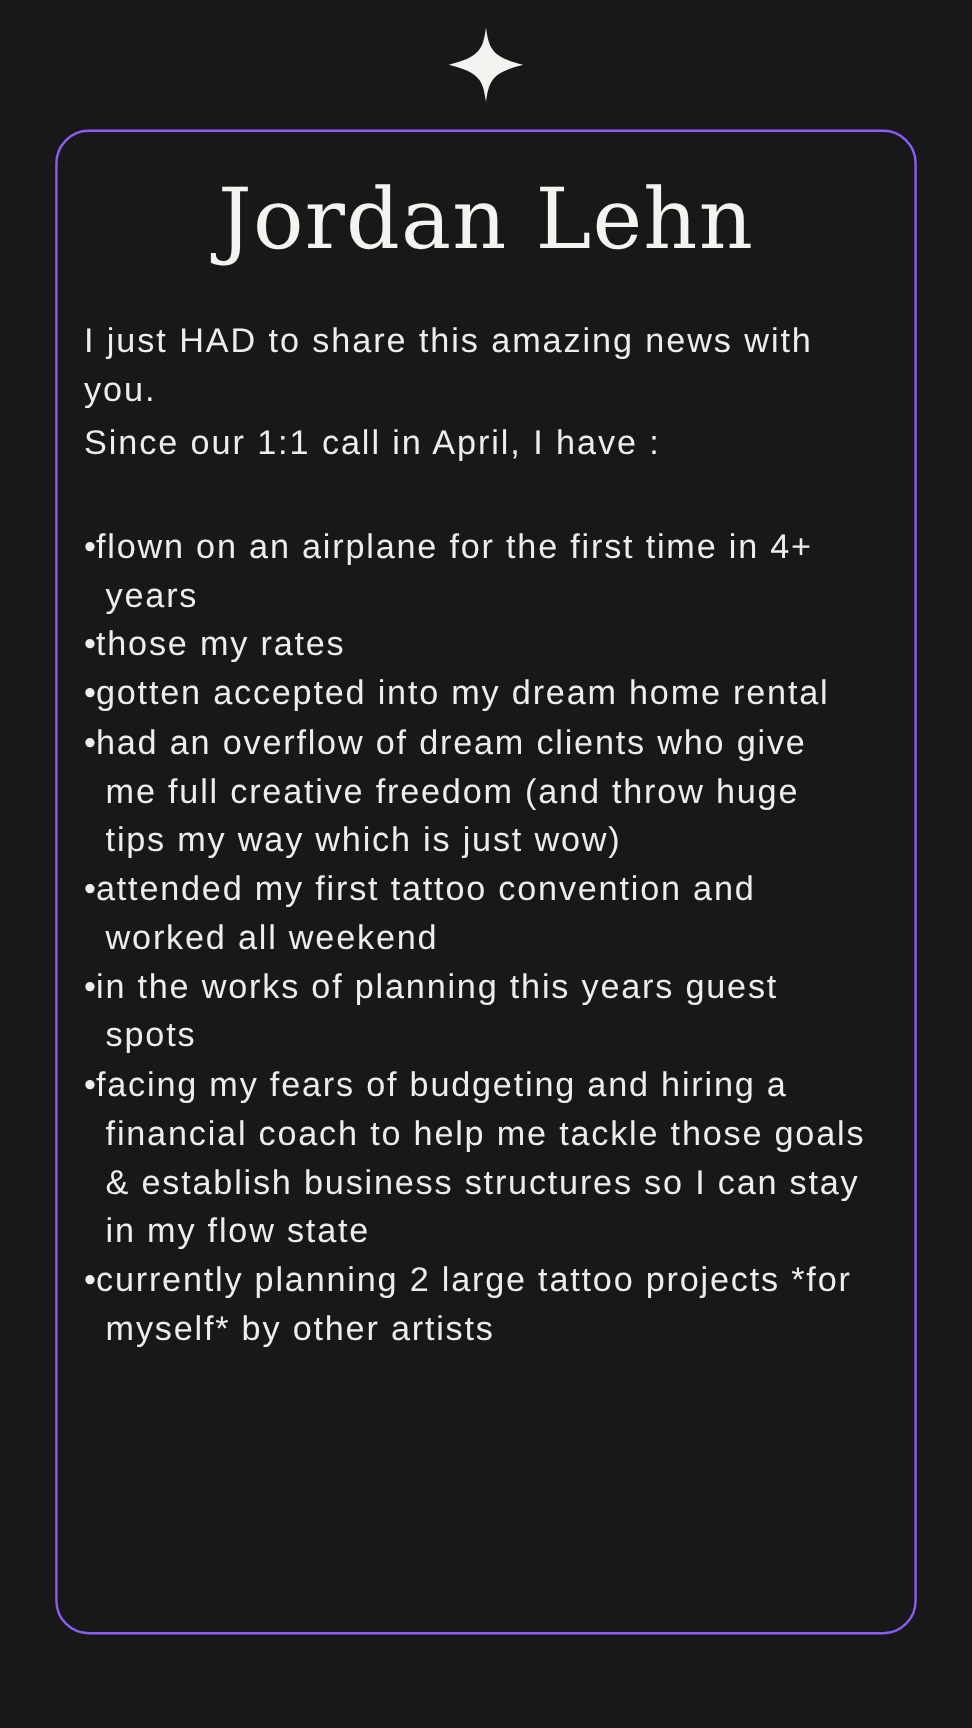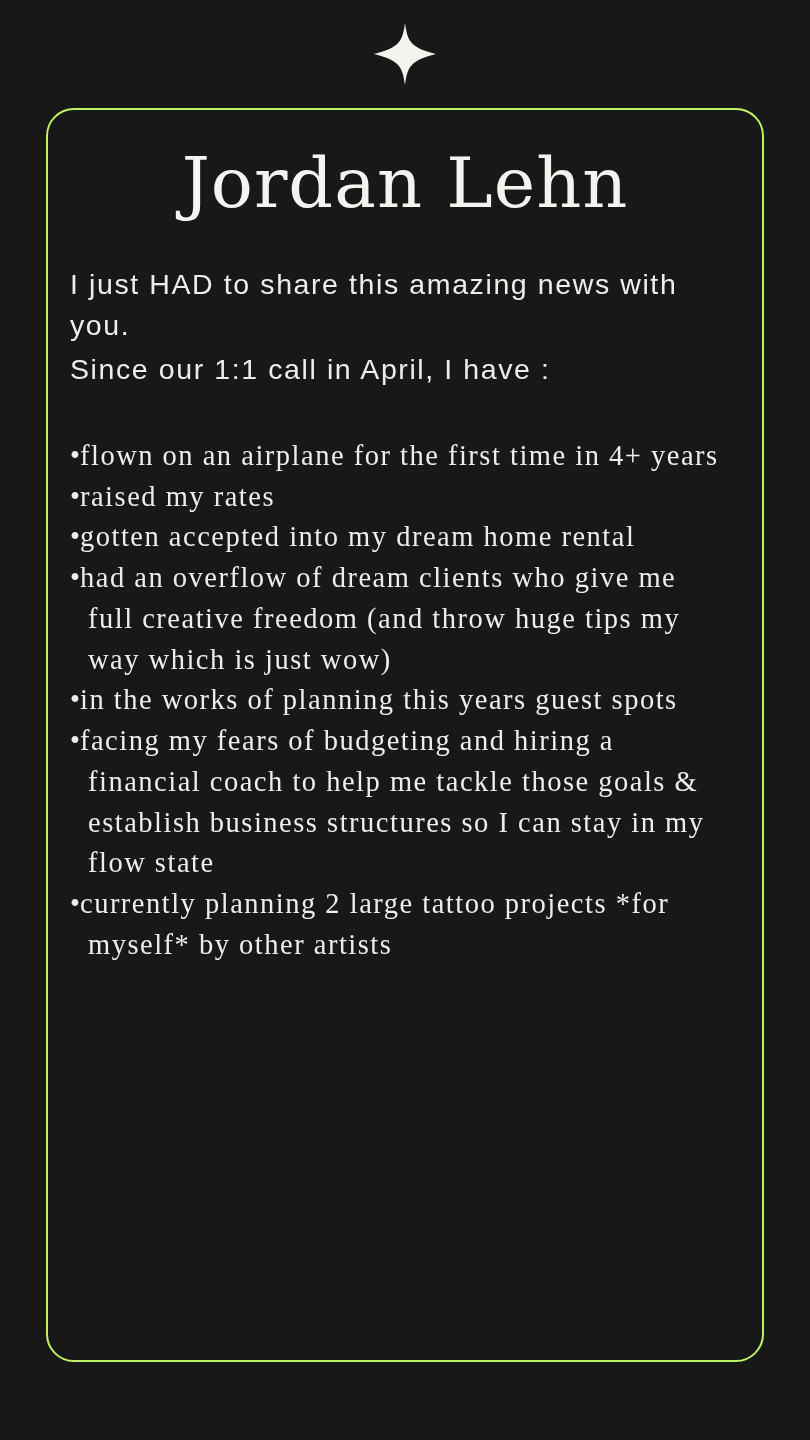--- a/index.html
+++ b/index.html
@@ -32,21 +32,21 @@
   }
   .sparkle {
     display: block;
   }
   .card {
     position: absolute;
     left: 46px;
     top: 108px;
     width: 718px;
     height: 1254px;
-    border: 2px solid #bef264;
+    border: 2px solid #8b5cf6;
     border-radius: 28px;
     box-sizing: border-box;
     padding: 0 22px;
   }
   .title {
     font-family: "DejaVu Serif", "Liberation Serif", serif;
     font-weight: 400;
     font-size: 70px;
     line-height: 1;
     text-align: center;
@@ -72,21 +72,20 @@
     margin-top: 46px;
     font-size: 28.5px;
     line-height: 1.43;
     letter-spacing: 1.5px;
     color: #efedea;
   }
   .bullet {
     margin: 0 16px 0 0;
     padding-left: 18px;
     text-indent: -18px;
-    font-family: Liberation Serif, serif;
   }
   .bullet .dot {
     letter-spacing: 0;
   }
 </style>
 </head>
 <body>
 
 <div class="page">
 
@@ -100,22 +99,23 @@
 
     <div class="title">Jordan Lehn</div>
 
     <div class="intro">
       <p class="line1">I just HAD to share this amazing news with you.</p>
       <p class="line2">Since our 1:1 call in April, I have :</p>
     </div>
 
     <div class="bullets">
       <p class="bullet"><span class="dot">•</span><span>flown on an airplane for the first time in 4+ years</span></p>
-      <p class="bullet"><span class="dot">•</span><span>raised my rates</span></p>
+      <p class="bullet"><span class="dot">•</span><span>those my rates</span></p>
       <p class="bullet"><span class="dot">•</span><span>gotten accepted into my dream home rental</span></p>
       <p class="bullet"><span class="dot">•</span><span>had an overflow of dream clients who give me full creative freedom (and throw huge tips my way which is just wow)</span></p>
+      <p class="bullet"><span class="dot">•</span><span>attended my first tattoo convention and worked all weekend</span></p>
       <p class="bullet"><span class="dot">•</span><span>in the works of planning this years guest spots</span></p>
       <p class="bullet"><span class="dot">•</span><span>facing my fears of budgeting and hiring a financial coach to help me tackle those goals &amp; establish business structures so I can stay in my flow state</span></p>
       <p class="bullet"><span class="dot">•</span><span>currently planning 2 large tattoo projects *for myself* by other artists</span></p>
     </div>
 
   </div>
 </div>
 
 </body></html>

